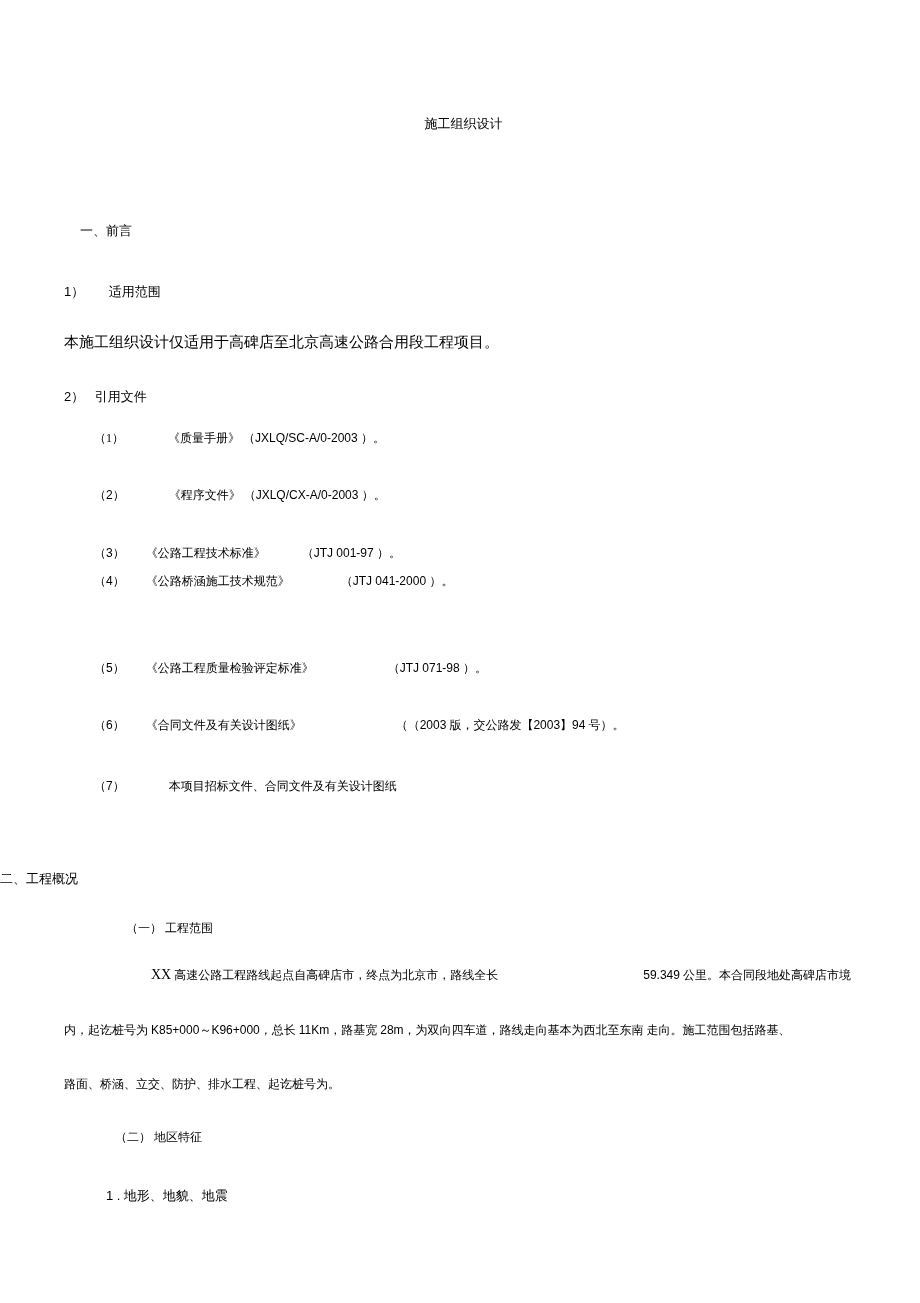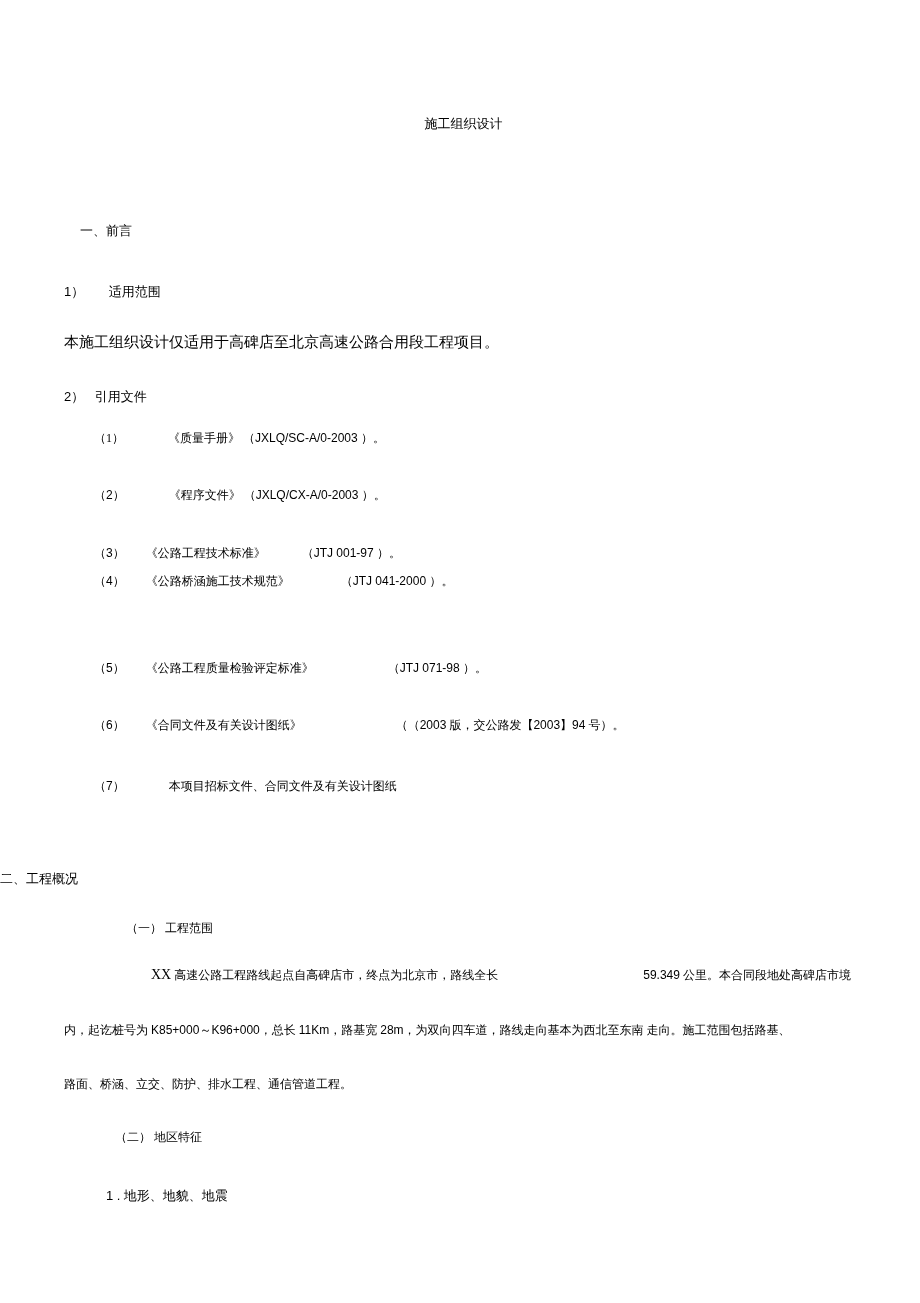--- a/index.html
+++ b/index.html
@@ -242,19 +242,19 @@
 <div class="sub-2-1">（一） 工程范围</div>
 
 <div class="para-2-1">
   <span class="xx">XX</span><span> 高速公路工程路线起点自高碑店市，终点为北京市，路线全长</span><span class="gap-xxlarge"></span><span class="num">59.349</span><span> 公里。本合同段地处高碑店市境</span>
 </div>
 
 <div class="para-2-2">
   <span>内，起讫桩号为 </span><span class="code">K85+000～K96+000，</span><span>总长 </span><span class="code">11Km，</span><span>路基宽 </span><span class="code">28m，</span><span>为双向四车道，路线走向基本为西北至东南  走向。施工范围包括路基、</span>
 </div>
 
-<div class="para-2-3">路面、桥涵、立交、防护、排水工程、通信管道工程。</div>
+<div class="para-2-3">路面、桥涵、立交、防护、排水工程、起讫桩号为。</div>
 
 <div class="sub-2-2">（二） 地区特征</div>
 
 <div class="sub-2-2-1">
   <span class="num">1 .</span><span> 地形、地貌、地震</span>
 </div>
 
 </body></html>

